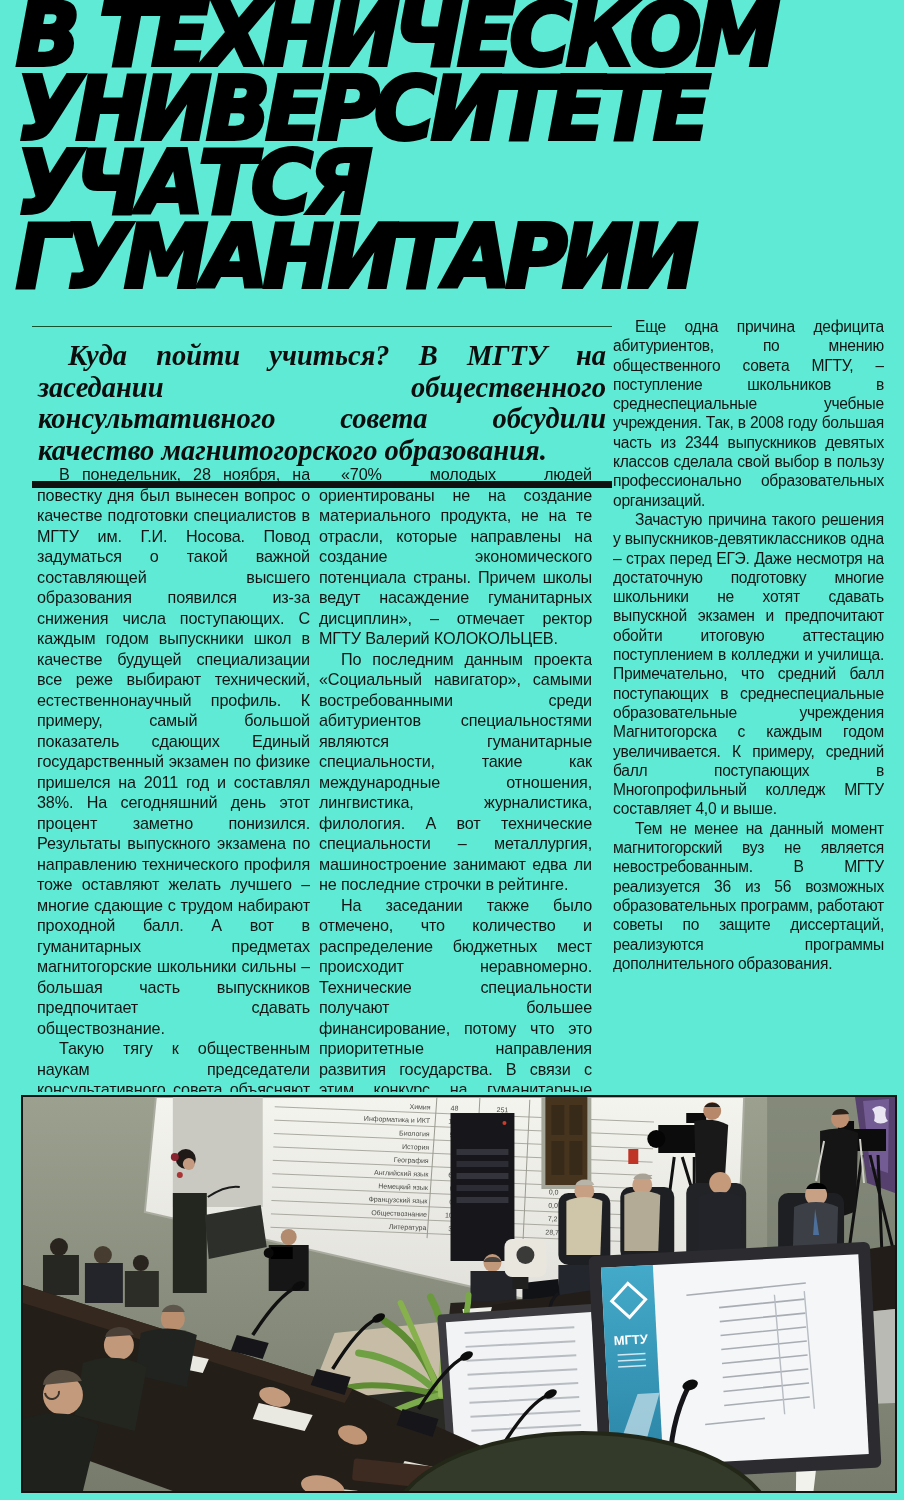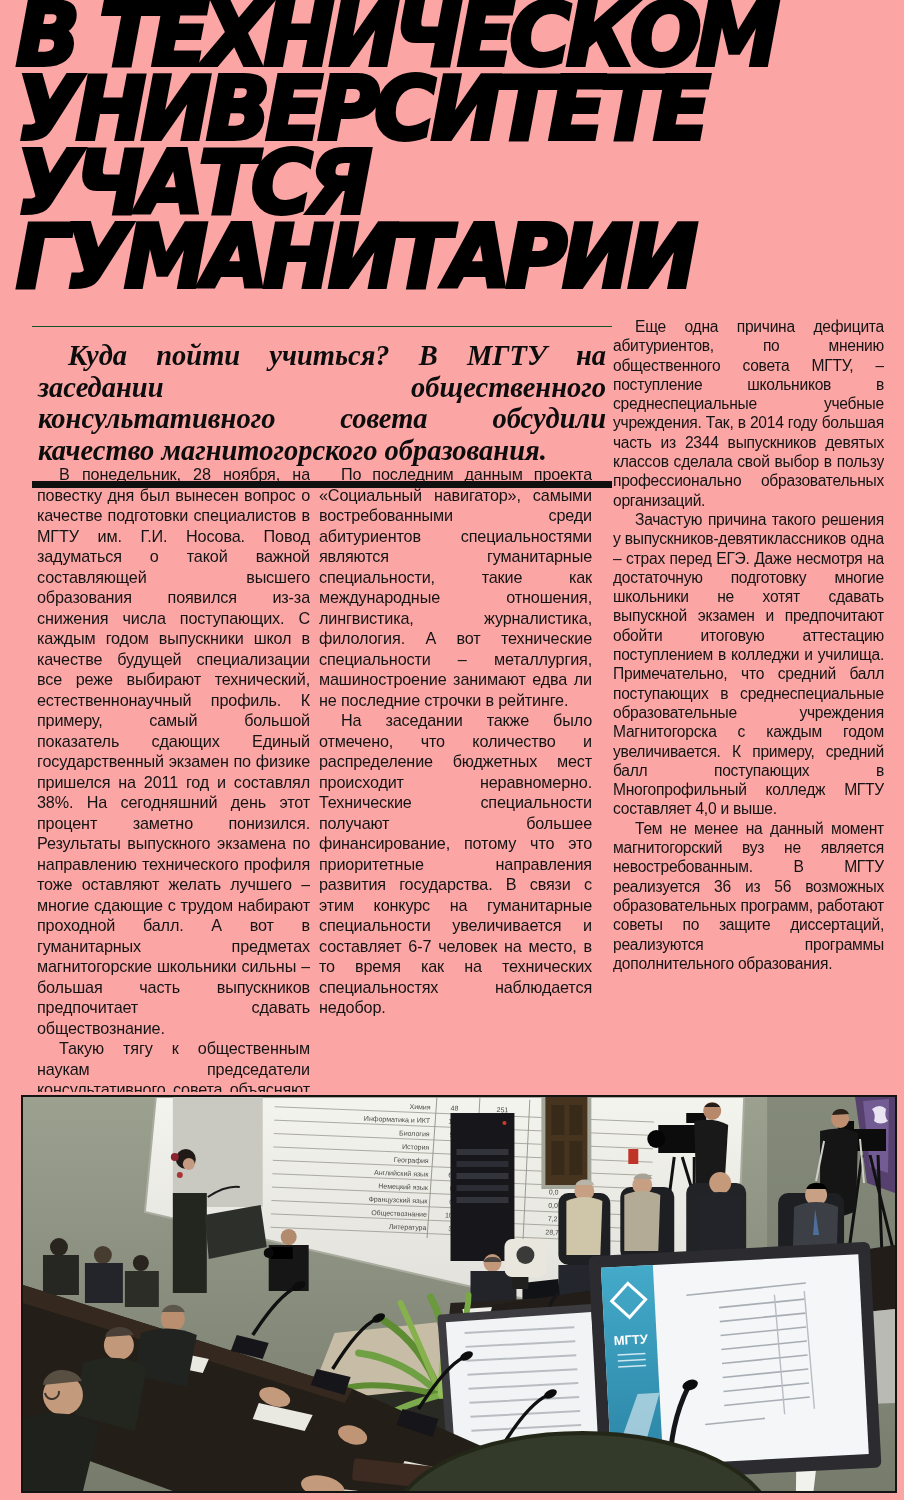--- a/index.html
+++ b/index.html
@@ -1,16 +1,16 @@
 <!DOCTYPE html>
 <html lang="ru"><head>
 <meta charset="utf-8">
 <style>
   html,body{margin:0;padding:0;background:#e9e9e9;}
-  .page{position:relative;width:904px;height:1500px;background:#fca5a5;overflow:hidden;
+  .page{position:relative;width:904px;height:1500px;background:#5eead4;overflow:hidden;
         font-family:"Liberation Sans",sans-serif;color:#141414;}
   
   .headline{position:absolute;left:16px;top:-4px;width:880px;
             font-family:"DejaVu Sans",sans-serif;font-weight:bold;font-style:italic;
             font-size:84px;line-height:74px;letter-spacing:-5px;color:#000;
             -webkit-text-stroke:4px #000;white-space:nowrap;}
   .headline span{display:block;transform:scaleY(1.04);transform-origin:left top;}
   
   .lede{position:absolute;left:32px;top:326px;width:580px;box-sizing:border-box;
         border-top:1px solid #14532d;border-bottom:7px solid #101010;
@@ -42,25 +42,26 @@
 
   <div class="lede">
     <p>Куда пойти учиться? В МГТУ на заседании общественного консультативного совета обсудили качество магнитогорского образования.</p>
   </div>
 
   <div class="col col1">
     <p>В понедельник, 28 ноября, на повестку дня был вынесен вопрос о качестве подготовки специалистов в МГТУ им. Г.И. Носова. Повод задуматься о такой важной составляющей высшего образования появился из-за снижения числа поступающих. С каждым годом выпускники школ в качестве будущей специализации все реже выбирают технический, естественнонаучный профиль. К примеру, самый большой показатель сдающих Единый государственный экзамен по физике пришелся на 2011 год и составлял 38%. На сегодняшний день этот процент заметно понизился. Результаты выпускного экзамена по направлению технического профиля тоже оставляют желать лучшего – многие сдающие с трудом набирают проходной балл. А вот в гуманитарных предметах магнитогорские школьники сильны – большая часть выпускников предпочитает сдавать обществознание.</p>
     <p>Такую тягу к общественным наукам председатели консультативного совета объясняют тем, что в общеобразовательных школах превалирует социально-гуманитарный профиль.</p>
   </div>
   <div class="col col2">
+    <p>«70% молодых людей ориентированы не на создание материального продукта, не на те отрасли, которые направлены на создание экономического потенциала страны. Причем школы ведут насаждение гуманитарных дисциплин», – отмечает ректор МГТУ Валерий КОЛОКОЛЬЦЕВ.</p>
     <p>По последним данным проекта «Социальный навигатор», самыми востребованными среди абитуриентов специальностями являются гуманитарные специальности, такие как международные отношения, лингвистика, журналистика, филология. А вот технические специальности – металлургия, машиностроение занимают едва ли не последние строчки в рейтинге.</p>
     <p>На заседании также было отмечено, что количество и распределение бюджетных мест происходит неравномерно. Технические специальности получают большее финансирование, потому что это приоритетные направления развития государства. В связи с этим конкурс на гуманитарные специальности увеличивается и составляет 6-7 человек на место, в то время как на технических специальностях наблюдается недобор.</p>
   </div>
   <div class="col col3">
-    <p>Еще одна причина дефицита абитуриентов, по мнению общественного совета МГТУ, – поступление школьников в среднеспециальные учебные учреждения. Так, в 2014 году большая часть из 2344 выпускников девятых классов сделала свой выбор в пользу профессионально образовательных организаций.</p>
+    <p>Еще одна причина дефицита абитуриентов, по мнению общественного совета МГТУ, – поступление школьников в среднеспециальные учебные учреждения. Так, в 2008 году большая часть из 2344 выпускников девятых классов сделала свой выбор в пользу профессионально образовательных организаций.</p>
     <p>Зачастую причина такого решения у выпускников-девятиклассников одна – страх перед ЕГЭ. Даже несмотря на достаточную подготовку многие школьники не хотят сдавать выпускной экзамен и предпочитают обойти итоговую аттестацию поступлением в колледжи и училища. Примечательно, что средний балл поступающих в среднеспециальные образовательные учреждения Магнитогорска с каждым годом увеличивается. К примеру, средний балл поступающих в Многопрофильный колледж МГТУ составляет 4,0 и выше.</p>
     <p>Тем не менее на данный момент магнитогорский вуз не является невостребованным. В МГТУ реализуется 36 из 56 возможных образовательных программ, работают советы по защите диссертаций, реализуются программы дополнительного образования.</p>
   </div>
 
   <div class="photo">
     <svg viewBox="0 0 873 394" preserveAspectRatio="none">
       <defs>
         <linearGradient id="wallG" x1="0" y1="0" x2="0" y2="1">
           <stop offset="0" stop-color="#9ba08f"></stop>
             <stop offset="1" stop-color="#767b6c"></stop>

